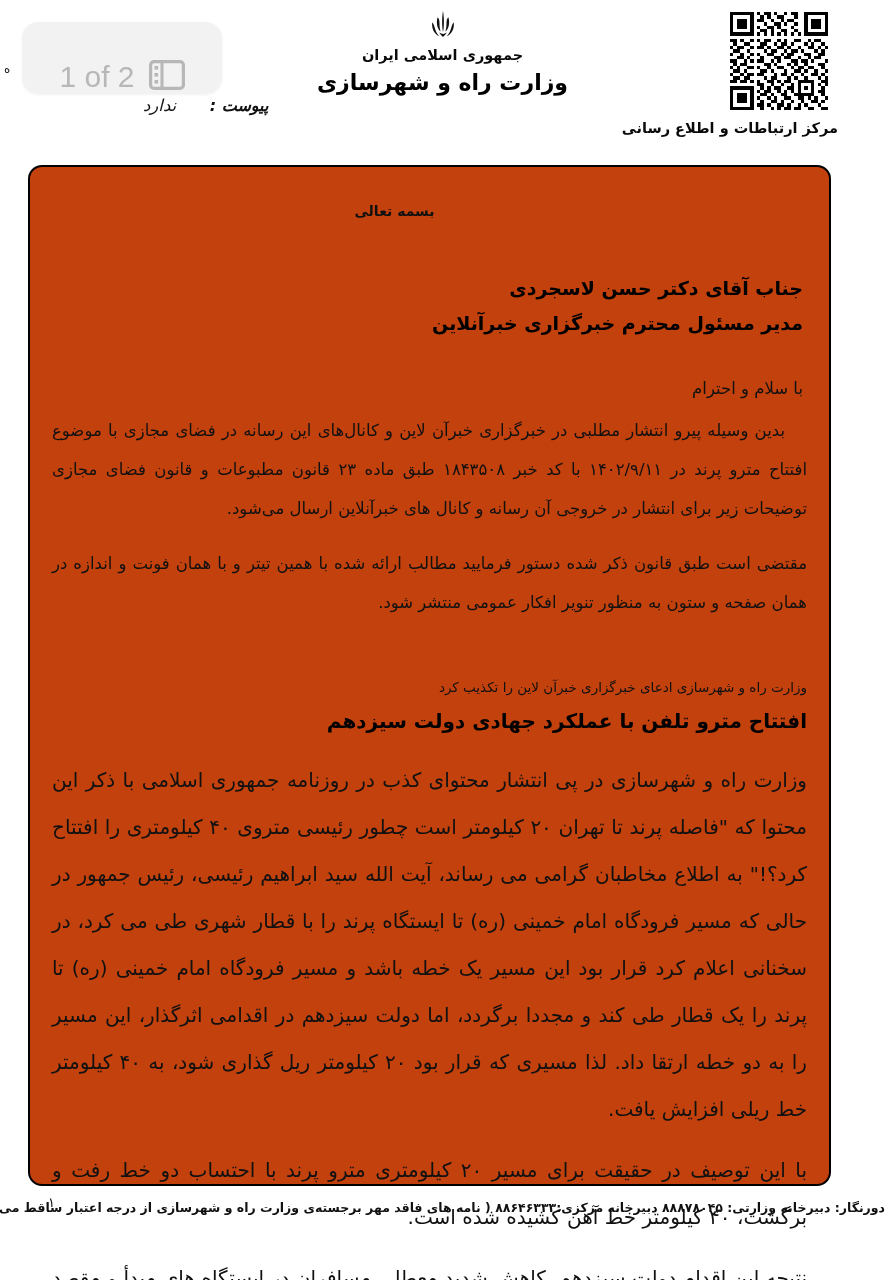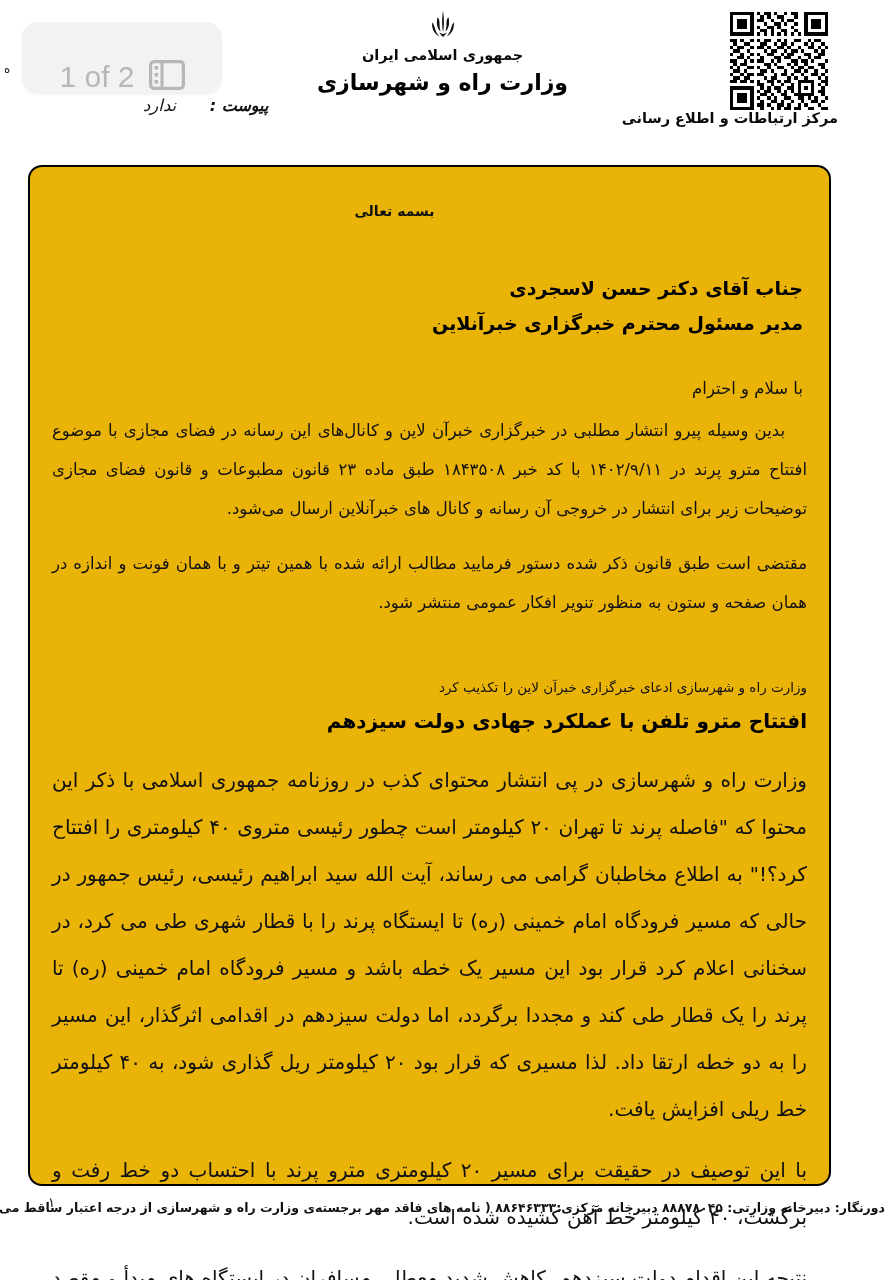--- a/index.html
+++ b/index.html
@@ -68,20 +68,21 @@
     text-align: center;
   }
   .qr {
     width: 118px;
     height: 98px;
     display: block;
   }
   .qr-caption {
     font-size: 14.5px;
     font-weight: bold;
+    margin-top: 10px;
     white-space: nowrap;
     color: #0a0a0a;
   }
 
   
   .attachment-line {
     position: absolute;
     left: 143px;
     top: 96px;
     font-size: 16px;
@@ -135,21 +136,21 @@
   
   .letter-frame {
     position: absolute;
     left: 28px;
     top: 165px;
     width: 803px;
     height: 1021px;
     border: 2.5px solid #000000;
     border-radius: 14px;
     box-sizing: border-box;
-    background: #eab308;
+    background: #c2410c;
   }
 
   .letter-inner {
     position: relative;
     width: 100%;
     height: 100%;
     padding: 0 22px;
     box-sizing: border-box;
     direction: rtl;
   }

